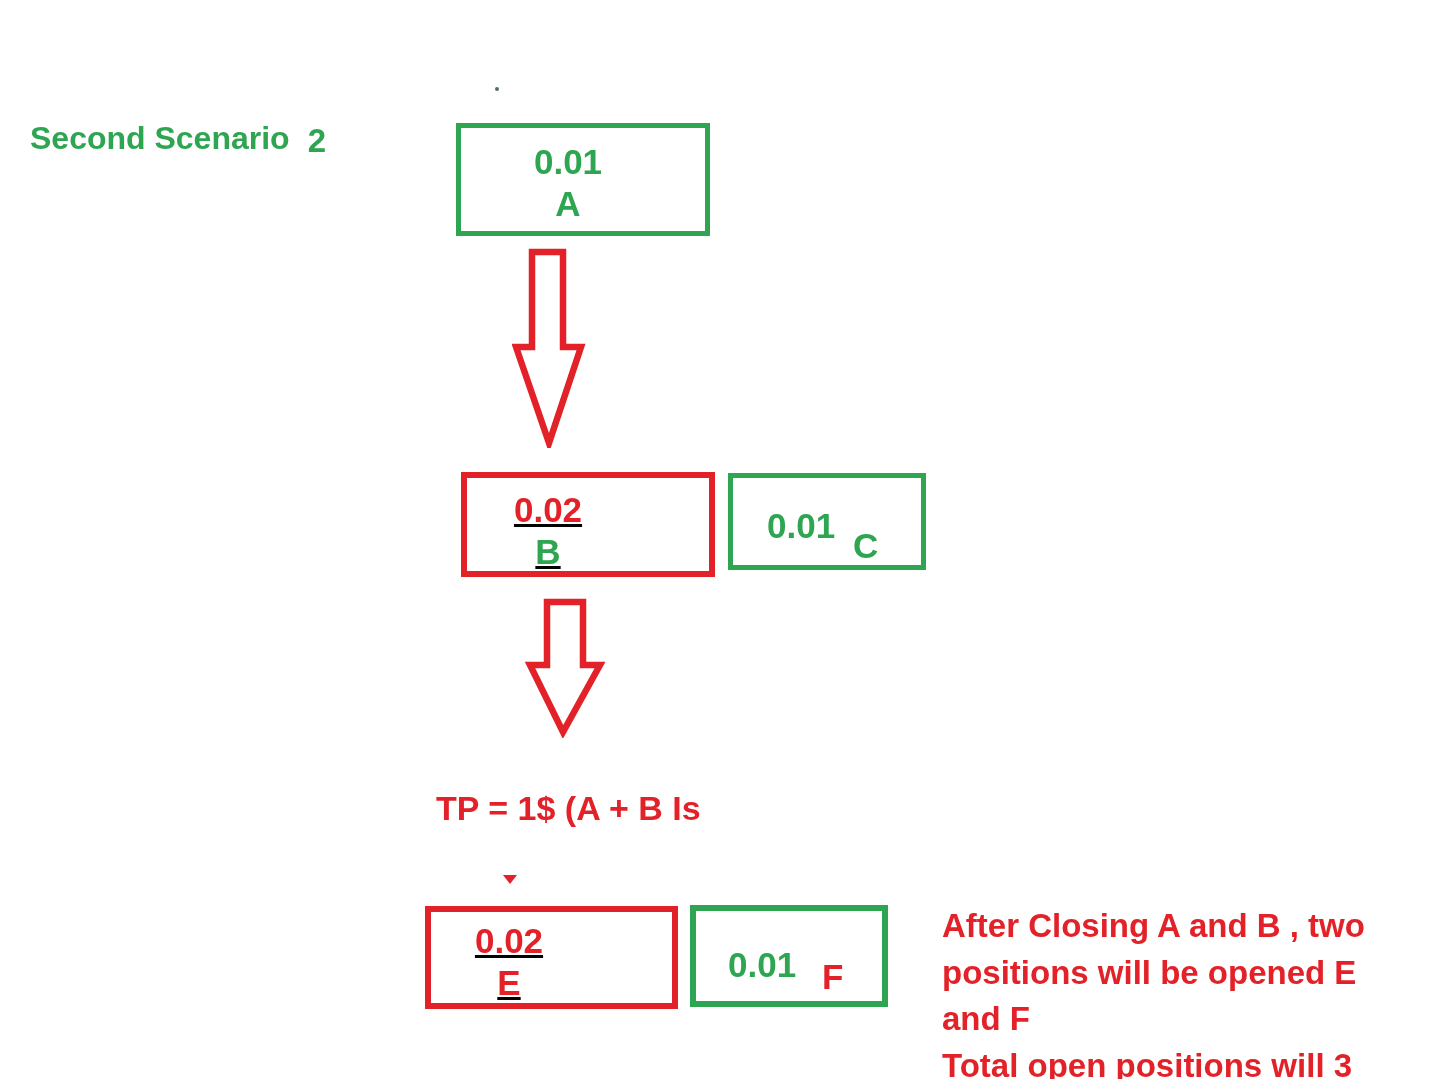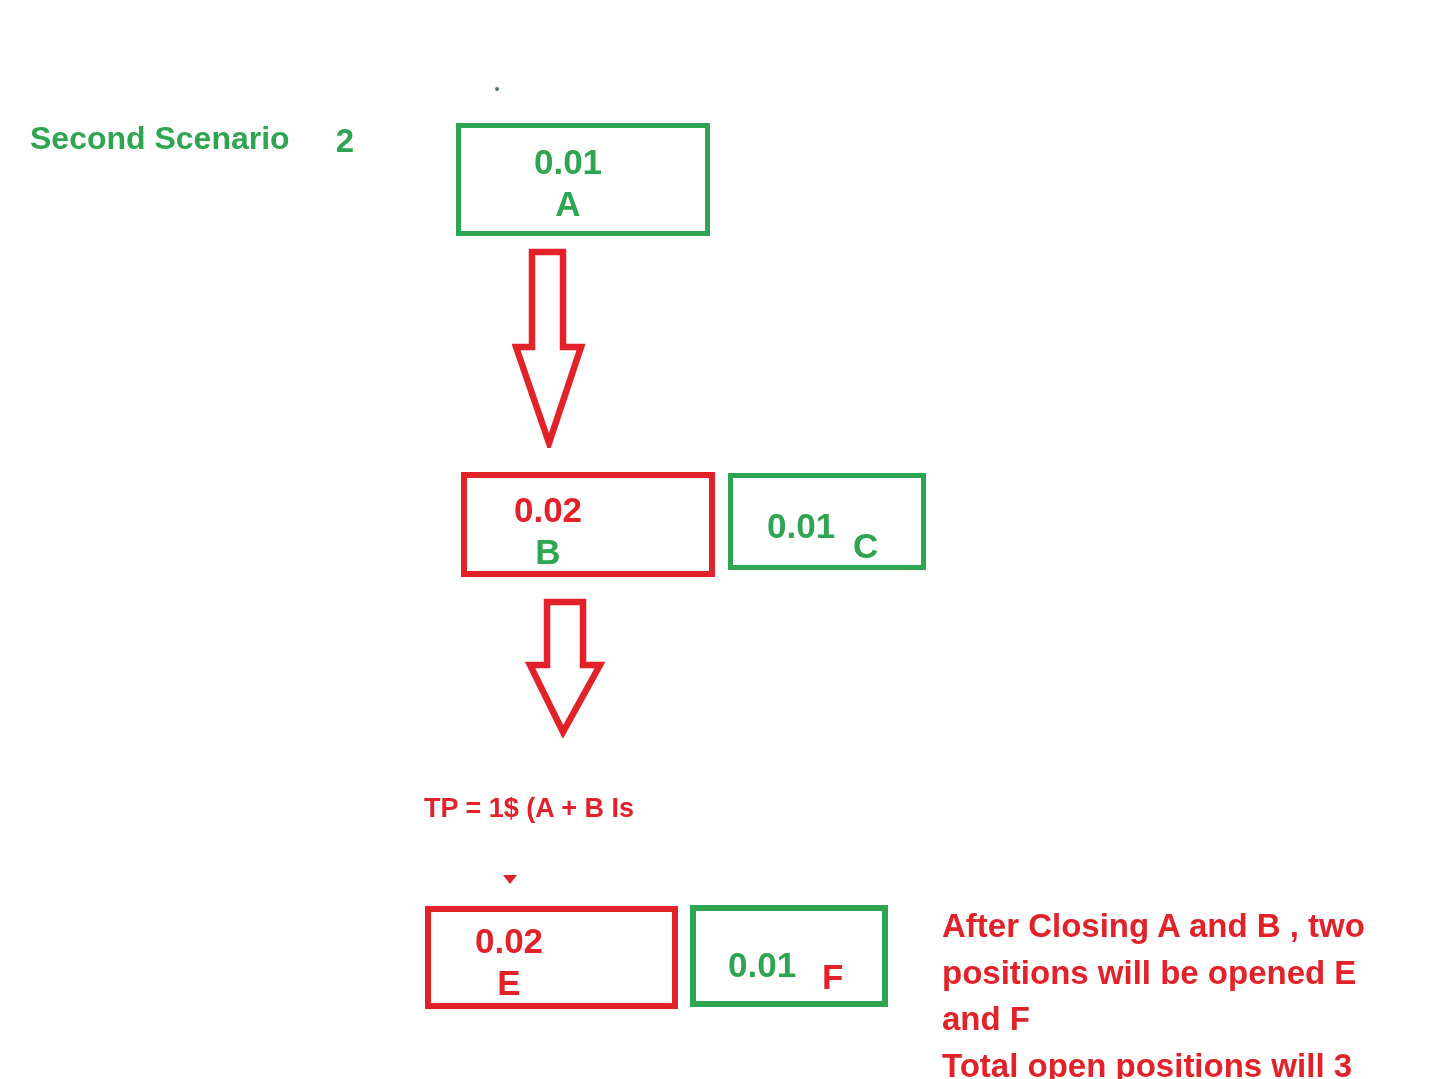--- a/index.html
+++ b/index.html
@@ -19,21 +19,20 @@
 
   
   .title {
     left: 30px;
     top: 120px;
     color: var(--green);
     font-size: 32px;
     white-space: nowrap;
     display: flex;
     align-items: flex-start;
-    gap: 28px;
   }
   .title .num {
     margin-left: 18px;
     font-size: 33px;
     position: relative;
     top: 2px;
   }
 
   
   .stray-dot {
@@ -51,21 +50,21 @@
     display: flex;
     flex-direction: column;
     align-items: center;
     justify-content: center;
     text-align: center;
     font-size: 35px;
     line-height: 1.18;
     background: #ffffff;
   }
   .node.green-border { border: 5px solid var(--green); }
-  .node.red-border   { border: 6px solid var(--red); }
+  .node.red-border   { border: 6px solid var(--red); text-decoration: underline; }
 
   .box-a { left: 456px; top: 123px; width: 254px; height: 113px; padding: 6px 30px 0 0; }
   .box-b { left: 461px; top: 472px; width: 254px; height: 105px; padding: 12px 80px 0 0; }
   .box-e { left: 425px; top: 906px; width: 253px; height: 103px; padding: 8px 85px 0 0; }
 
   
   .node-off {
     box-sizing: border-box;
     position: absolute;
     font-size: 35px;
@@ -88,23 +87,23 @@
   .arrow2 { left: 524px; top: 598px; }
   .arrow-shape {
     fill: none;
     stroke: var(--red);
     stroke-width: 6.5;
     stroke-linejoin: miter;
   }
 
   
   .tp-note {
-    left: 424px;
+    left: 436px;
     top: 786px;
-    font-size: 27px;
+    font-size: 34px;
     line-height: 45px;
     white-space: nowrap;
   }
 
   
   .tri-marker {
     left: 503px;
     top: 875px;
     width: 0;
     height: 0;

